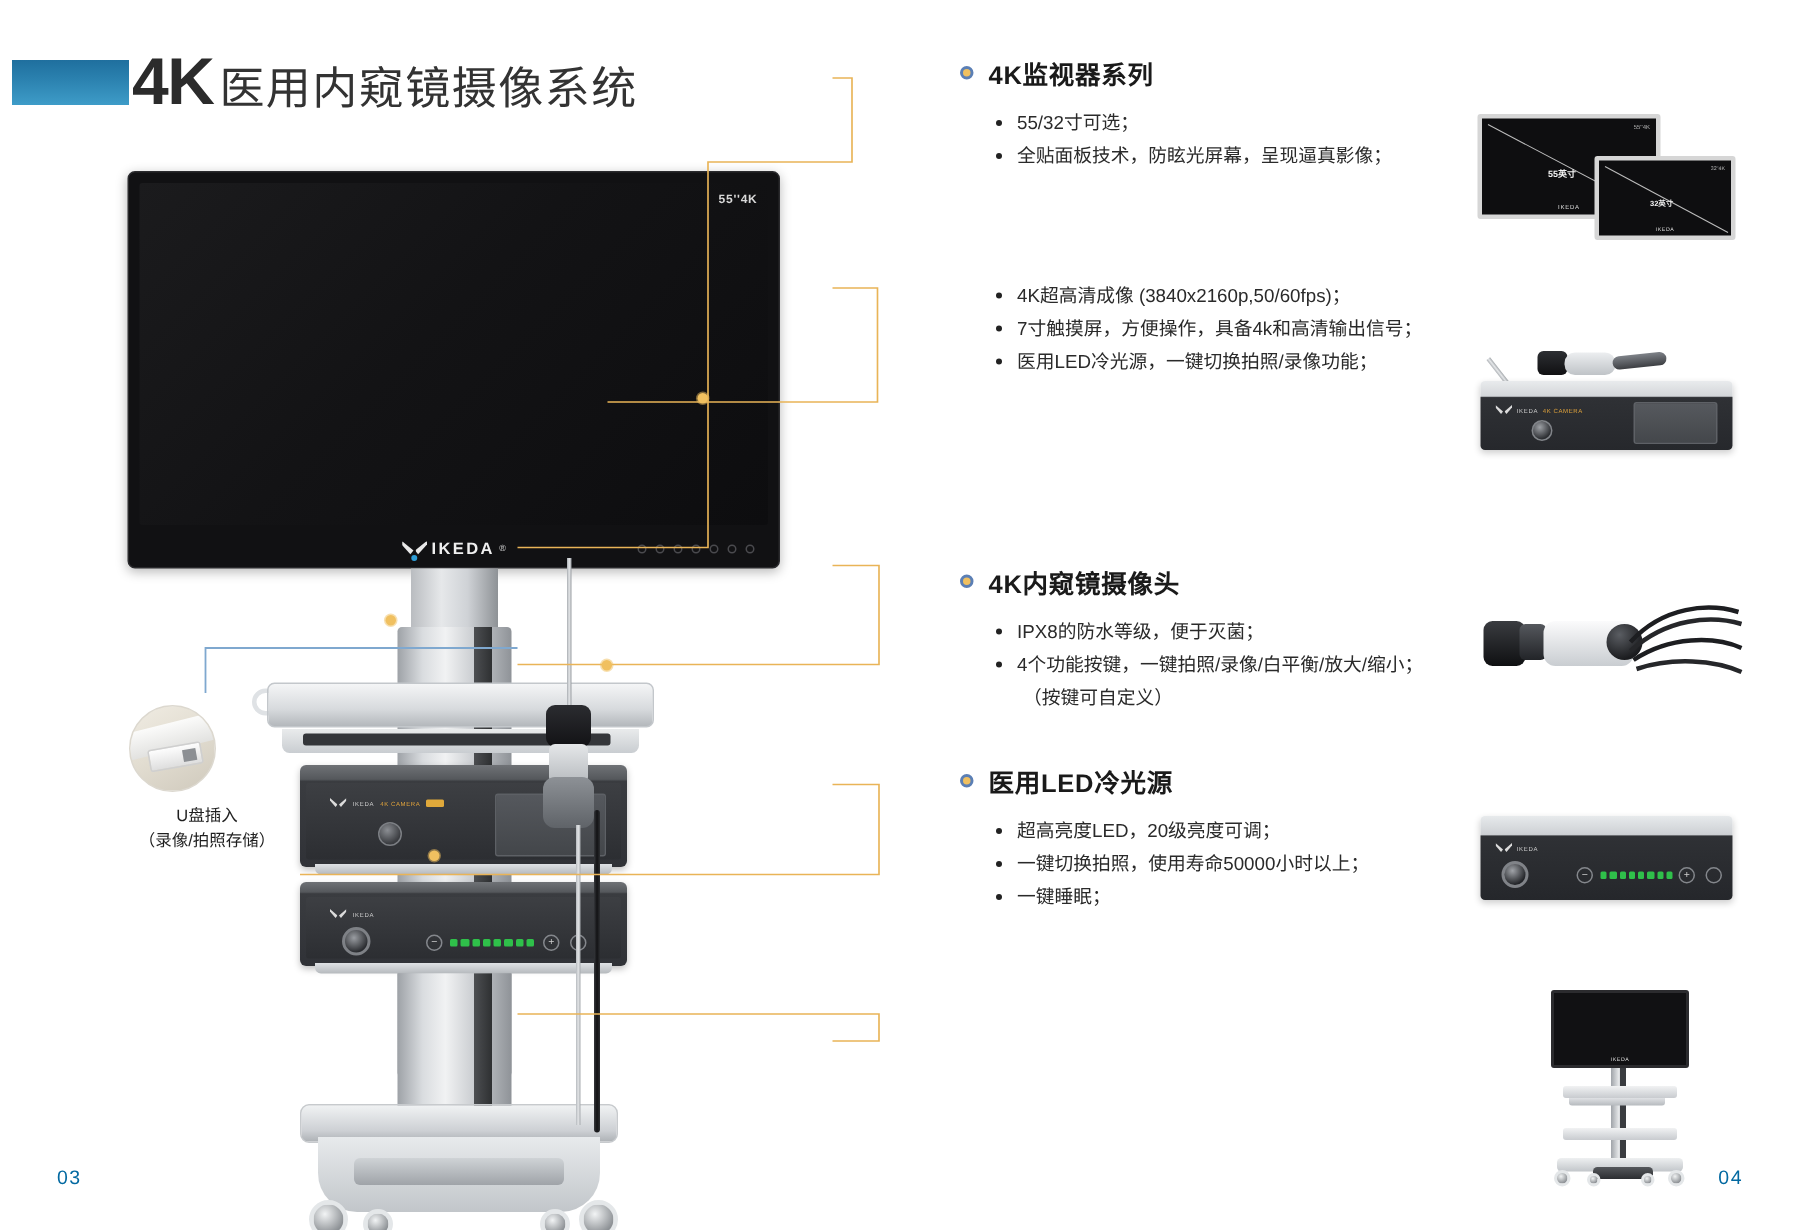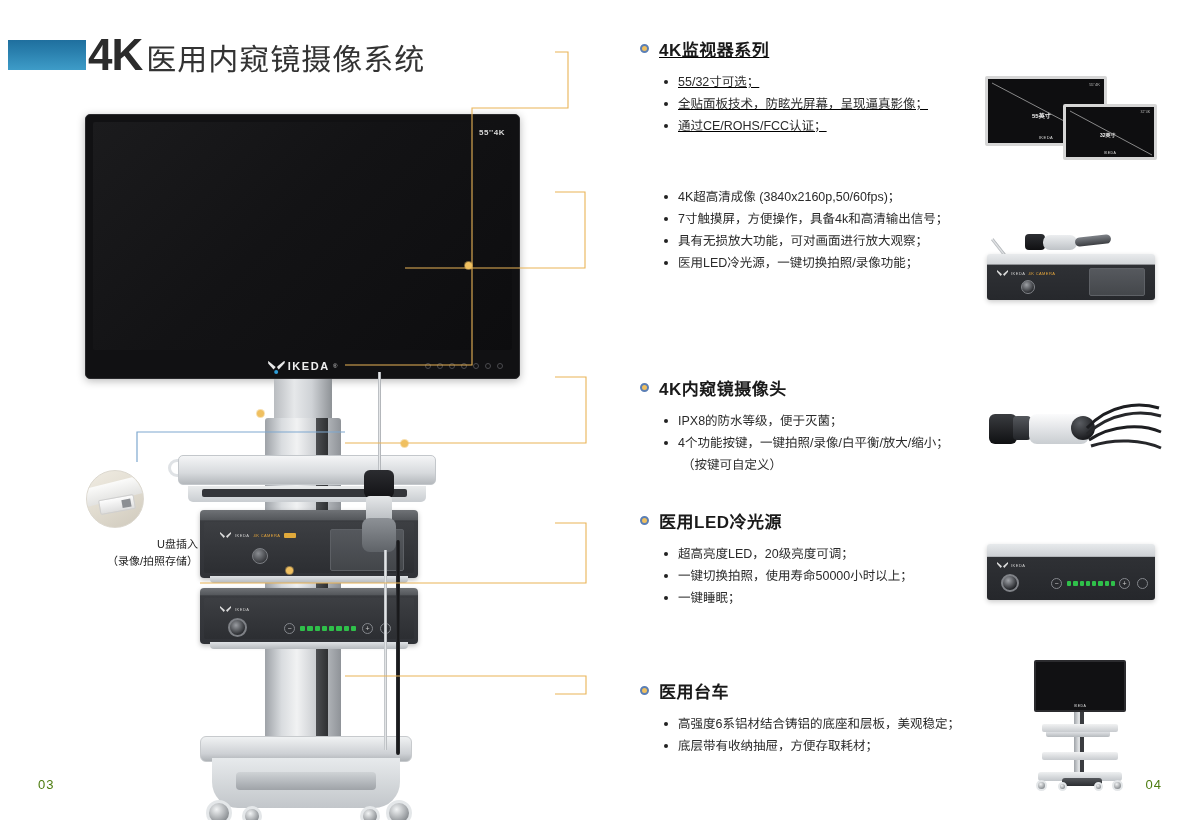--- a/index.html
+++ b/index.html
@@ -34,21 +34,21 @@
     vertical-align: baseline;
   }
   .title-cn {
     font-size: 30px; font-weight: 500; color: #333333;
     letter-spacing: 1px; margin-left: 4px;
   }
 
   
   .pagenum {
     position: absolute; bottom: 28px;
-    font-size: 13px; color: #4d7c0f; letter-spacing: 1px; text-align: right;
+    font-size: 13px; color: #0369a1; letter-spacing: 1px; text-align: right;
   }
   #pagenum-left { left: 38px; }
   #pagenum-right { right: 38px; }
 
   
   .section { position: absolute; left: 640px; width: 340px; }
   .sec-head { display: flex; align-items: center; margin-bottom: 6px; }
   .sec-node {
     width: 9px; height: 9px; border-radius: 50%;
     border: 2px solid #5b7fb5; background: #f0c060;
@@ -300,21 +300,21 @@
   #udisk-stick {
     position: absolute; left: 12px; top: 26px; width: 36px; height: 15px;
     background: linear-gradient(180deg,#fdfdfd,#dedede);
     border: 1px solid #cfcfcf; border-radius: 2px; transform: rotate(-10deg);
   }
   #udisk-stick-cap {
     position: absolute; right: 3px; top: 3px; width: 9px; height: 8px;
     background: #8c8f93;
   }
   #udisk-label {
-    position: absolute; left: 0; top: 66px; width: 120px; text-align: right;
+    position: absolute; left: 0; top: 66px; width: 120px; text-align: center;
     font-size: 11px; color: #1f1f1f; line-height: 17px;
   }
 </style>
 </head>
 <body>
 
 <div id="page">
 
   <div id="header">
     <div id="header-bar"></div>
@@ -442,37 +442,35 @@
     <path d="M555 523 L586 523 L586 583 L200 583" stroke="#e9b457" stroke-width="1.1" fill="none"></path>
 
     <path d="M555 694 L586 694 L586 676 L345 676" stroke="#e9b457" stroke-width="1.1" fill="none"></path>
   </svg>
 
   <div class="hotdot" style="left:465px;top:262px;"></div>
   <div class="hotdot" style="left:401px;top:440px;"></div>
   <div class="hotdot" style="left:257px;top:410px;"></div>
   <div class="hotdot" style="left:286px;top:567px;"></div>
 
-  <div class="section" style="top:36px;text-decoration:underline;">
+  <div class="section" style="top:36px;">
     <div class="sec-head">
       <span class="sec-node"></span>
       <span class="sec-title">4K监视器系列</span>
     </div>
     <ul class="bullets">
       <li>55/32寸可选；</li>
       <li>全贴面板技术，防眩光屏幕，呈现逼真影像；</li>
-      <li>通过CE/ROHS/FCC认证；</li>
     </ul>
   </div>
 
   <div class="section" style="top:176px;">
     <ul class="bullets">
       <li>4K超高清成像 (3840x2160p,50/60fps)；</li>
       <li>7寸触摸屏，方便操作，具备4k和高清输出信号；</li>
-      <li>具有无损放大功能，可对画面进行放大观察；</li>
       <li>医用LED冷光源，一键切换拍照/录像功能；</li>
     </ul>
   </div>
 
   <div class="section" style="top:375px;">
     <div class="sec-head">
       <span class="sec-node"></span>
       <span class="sec-title">4K内窥镜摄像头</span>
     </div>
     <ul class="bullets">
@@ -487,30 +485,20 @@
       <span class="sec-node"></span>
       <span class="sec-title">医用LED冷光源</span>
     </div>
     <ul class="bullets">
       <li>超高亮度LED，20级亮度可调；</li>
       <li>一键切换拍照，使用寿命50000小时以上；</li>
       <li>一键睡眠；</li>
     </ul>
   </div>
 
-  <div class="section" style="top:678px;">
-    <div class="sec-head">
-      <span class="sec-node"></span>
-      <span class="sec-title">医用台车</span>
-    </div>
-    <ul class="bullets">
-      <li>高强度6系铝材结合铸铝的底座和层板，美观稳定；</li>
-      <li>底层带有收纳抽屉，方便存取耗材；</li>
-    </ul>
-  </div>
 
   <div style="position:absolute;left:985px;top:76px;width:175px;height:88px;">
     <div style="position:absolute;left:0;top:0;width:122px;height:70px;background:#0e0e10;border:3px solid #d6d6d6;border-radius:2px;">
       <div style="position:absolute;right:4px;top:3px;font-size:4px;color:#bbb;">55''4K</div>
       <div style="position:absolute;left:0;top:0;width:100%;height:100%;overflow:hidden;">
         <svg width="122" height="70" style="display:block;">
             <line x1="4" y1="4" x2="114" y2="62" stroke="#bdbdbd" stroke-width="0.7"></line>
           </svg>
       </div>
       <div style="position:absolute;left:50%;transform:translateX(-50%);bottom:3px;font-size:4px;color:#ddd;letter-spacing:.5px;">IKEDA</div>

